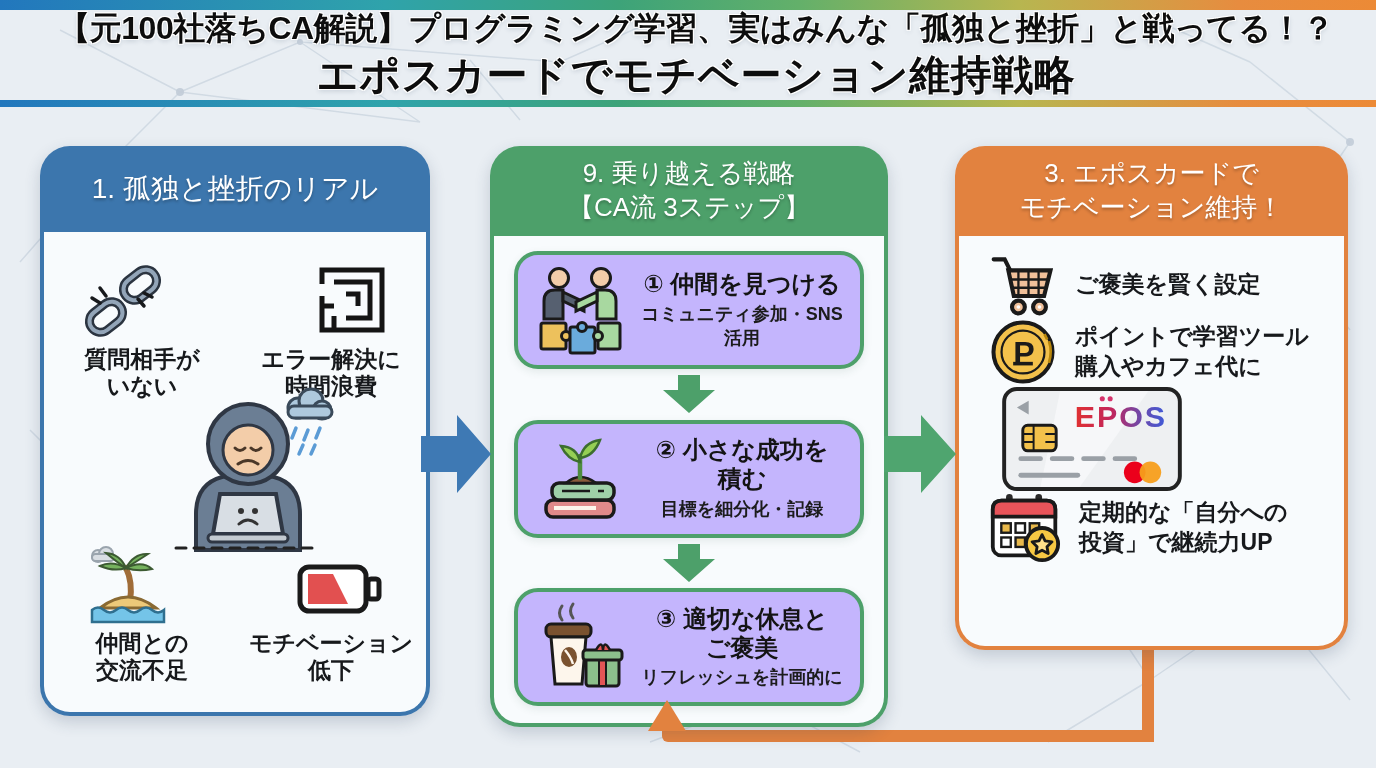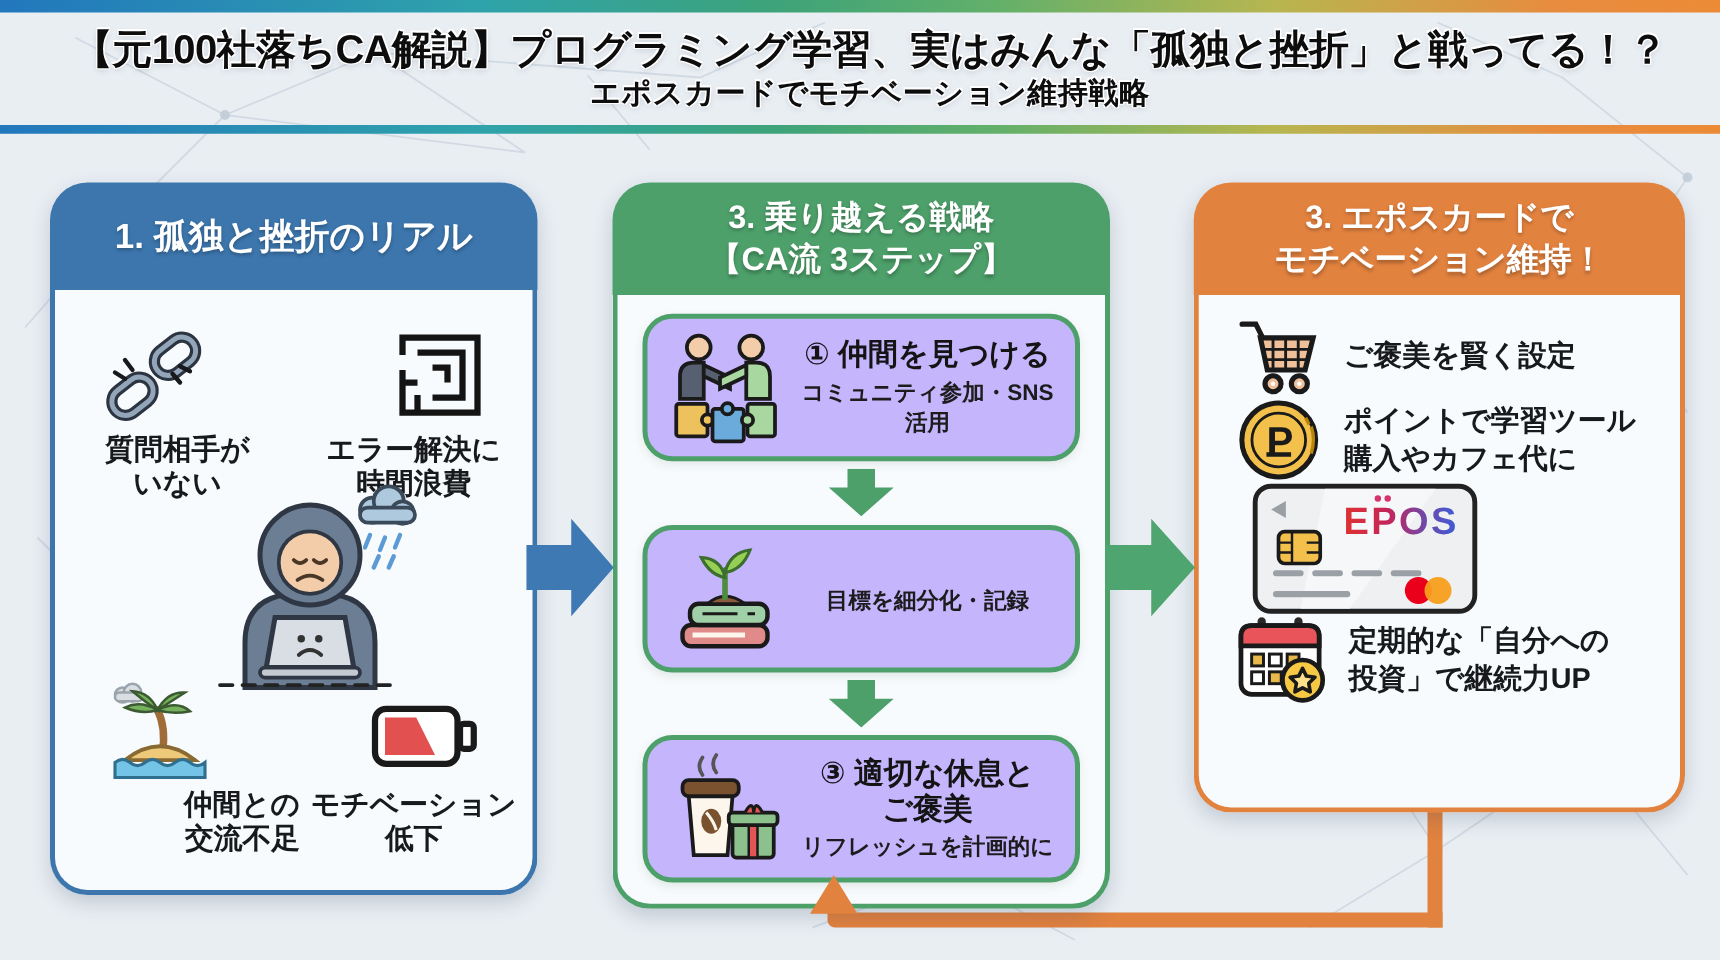--- a/index.html
+++ b/index.html
@@ -14,27 +14,27 @@
   .grad-bar{position:absolute;left:0;width:1376px;z-index:2;
     background:linear-gradient(90deg,#2277bd 0%,#2fa3ab 28%,#3da379 45%,#63b06a 58%,#b7b650 74%,#e78c3f 90%,#ec8a36 100%);}
   .grad-bar.top{top:0;height:10px;}
   .grad-bar.bottom{top:100px;height:7px;}
   .main-title{
     position:absolute;top:10px;left:0;width:1376px;height:90px;z-index:2;
     display:flex;flex-direction:column;justify-content:center;align-items:center;
     font-weight:900;color:#0d0d0d;line-height:1.28;padding-left:16px;
   }
   .main-title .t1{font-size:32px;letter-spacing:-0.5px;}
-  .main-title .t2{font-size:24px;letter-spacing:0.5px;}
+  .main-title .t2{font-size:41px;letter-spacing:0.5px;}
   .main-title div{text-shadow:-1px -1px 0 #fff,1px -1px 0 #fff,-1px 1px 0 #fff,1px 1px 0 #fff,0 2px 5px rgba(30,50,80,.18);}
   
   .panel{position:absolute;z-index:3;border-radius:30px;box-shadow:0 6px 16px rgba(40,60,90,.20);}
   .p-head{position:absolute;top:0;left:0;right:0;border-radius:30px 30px 0 0;
     display:flex;flex-direction:column;justify-content:center;align-items:center;
-    color:#fff;font-weight:700;text-shadow:0 2px 3px rgba(0,0,0,.28);}
+    color:#fff;font-weight:400;text-shadow:0 2px 3px rgba(0,0,0,.28);}
   .p-body{position:absolute;left:0;right:0;bottom:0;background:#f8fbfd;border-radius:0 0 30px 30px;}
   .lbl{font-weight:900;color:#17191c;text-align:center;white-space:pre-line;line-height:1.18;}
   
   #panel1{left:40px;top:146px;width:390px;height:570px;}
   #panel1 .p-head{height:86px;background:#3c76ad;font-size:28px;}
   #panel1 .p-body{top:86px;border:4px solid #3c76ad;border-top:none;}
   .abs{position:absolute;}
   #panel1 .lbl{font-size:23px;}
   
   #panel2{left:490px;top:146px;width:398px;height:581px;}
@@ -191,34 +191,34 @@
         <path d="M16 64 Q44 42 72 64 Z" fill="#edc979" stroke="#8a6a33" stroke-width="3"></path>
         <path d="M8 66 Q14 61 20 66 T32 66 T44 66 T56 66 T68 66 T80 66 V78 H8 Z" fill="#74c4e8" stroke="#2f6f8f" stroke-width="2.5"></path>
       </svg>
 
       <svg class="abs" style="left:252px;top:328px;" width="88" height="58" viewBox="0 0 88 58">
         <rect x="4" y="7" width="66" height="44" rx="9" fill="#fff" stroke="#1a1a1a" stroke-width="5"></rect>
         <rect x="72" y="19" width="11" height="20" rx="3" fill="#fff" stroke="#1a1a1a" stroke-width="5"></rect>
         <path d="M12 14 h25 l15 30 h-40 z" fill="#e25050"></path>
       </svg>
 
-      <div class="lbl abs" style="left:0;top:398px;width:196px;text-align:right;">仲間との
+      <div class="lbl abs" style="left:0;top:398px;width:196px;">仲間との
 交流不足</div>
       <div class="lbl abs" style="left:192px;top:398px;width:190px;">モチベーション
 低下</div>
     </div>
   </section>
 
   <svg class="conn" style="left:421px;top:412px;" width="70" height="84" viewBox="0 0 70 84">
     <polygon points="0,24 36,24 36,3 70,42 36,81 36,60 0,60" fill="#3e79b4"></polygon>
   </svg>
 
   <section class="panel" id="panel2">
     <div class="p-head">
-      <div>3. 乗り越える戦略</div>
+      <div>9. 乗り越える戦略</div>
       <div>【CA流 3ステップ】</div>
     </div>
     <div class="p-body">
 
       <div class="step-card">
         <div class="step-icon">
           <svg width="92" height="94" viewBox="0 0 92 94">
             <circle cx="25" cy="15" r="9.5" fill="#f3cda9" stroke="#1a1a1a" stroke-width="3"></circle>
             <circle cx="67" cy="15" r="9.5" fill="#f3cda9" stroke="#1a1a1a" stroke-width="3"></circle>
             <path d="M10 56 V38 Q10 27 21 27 h8 v29 z" fill="#566070" stroke="#1a1a1a" stroke-width="3"></path>
@@ -256,20 +256,22 @@
             </g>
             <path d="M32 51 Q46 39 62 51 Z" fill="#8a5a3b" stroke="#1a1a1a" stroke-width="2.5"></path>
             <path d="M46 46 V24" stroke="#4e8c3f" stroke-width="4.5" fill="none" stroke-linecap="round"></path>
             <g fill="#95cf55" stroke="#3c6e2f" stroke-width="2.5">
               <path d="M46 30 Q34 28 27 14 Q43 15 46 30 Z"></path>
               <path d="M46 26 Q50 10 66 8 Q60 24 46 26 Z"></path>
             </g>
           </svg>
         </div>
         <div class="step-text">
+          <div class="step-title">② 小さな成功を
+積む</div>
           <div class="step-sub">目標を細分化・記録</div>
         </div>
       </div>
 
       <svg class="down-arrow" width="52" height="38" viewBox="0 0 52 38">
         <polygon points="15,0 37,0 37,15 52,15 26,38 0,15 15,15" fill="#4da06a"></polygon>
       </svg>
 
       <div class="step-card">
         <div class="step-icon">

